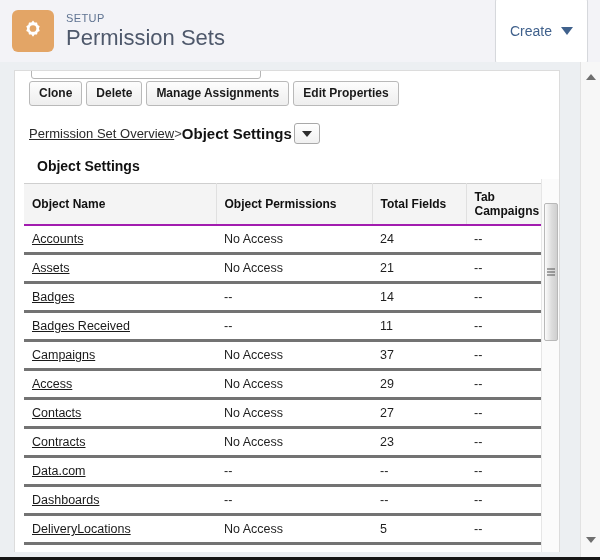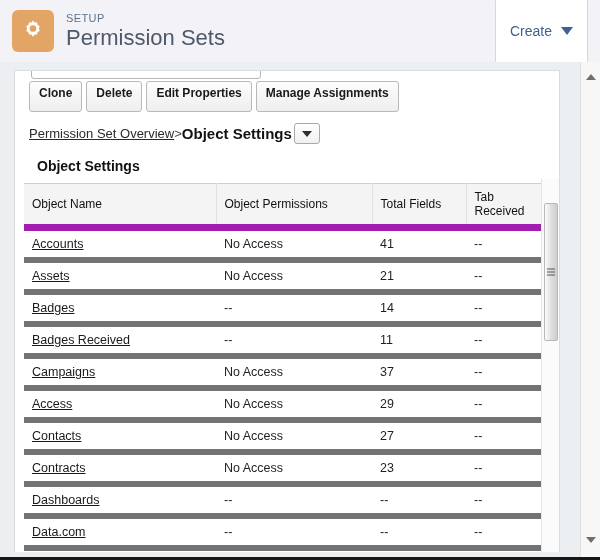--- a/index.html
+++ b/index.html
@@ -164,21 +164,21 @@
     position: absolute;
     left: 14px;
     top: 10px;
     display: flex;
     gap: 4px;
   }
   .act-btn {
     background: linear-gradient(#fdfdfd, #eeeeee);
     border: 1px solid #b9b9b9;
     border-radius: 3px;
-    padding: 4px 9px 11px;
+    padding: 4px 9px 5px;
     font-size: 12px;
     font-weight: bold;
     color: #1a1a1a;
     cursor: pointer;
     white-space: nowrap;
     line-height: 1.2;
   }
 
   
   .breadcrumb {
@@ -238,33 +238,33 @@
     width: 528px;
   }
   table.obj-table {
     border-collapse: collapse;
     width: 528px;
     table-layout: fixed;
   }
   table.obj-table th {
     background: #f4f4f4;
     border-top: 1px solid #cfcfcf;
-    border-bottom: 7px solid #a21caf;
+    border-bottom: 2px solid #a21caf;
     border-right: 1px solid #e0e0e0;
     font-size: 12px;
-    font-weight: normal;
+    font-weight: bold;
     color: #111111;
     text-align: left;
     padding: 6px 8px;
     height: 22px;
     box-sizing: border-box;
   }
   table.obj-table th:last-child { border-right: none; }
   table.obj-table td {
-    border-bottom: 6px solid #737373;
+    border-bottom: 3px solid #737373;
     font-size: 12.5px;
     color: #1f1f1f;
     padding: 6px 8px;
     height: 25px;
     box-sizing: border-box;
     background: #ffffff;
   }
   .obj-link {
     color: #1a1a1a;
     text-decoration: underline;
@@ -339,50 +339,50 @@
 
   <div class="outer-area">
 
     <div class="content-panel">
 
       <div class="clipped-box"></div>
 
       <div class="action-bar">
         <button class="act-btn">Clone</button>
         <button class="act-btn">Delete</button>
+        <button class="act-btn">Manage Assignments</button>
         <button class="act-btn">Edit Properties</button>
-        <button class="act-btn">Manage Assignments</button>
       </div>
 
       <div class="breadcrumb">
         <span class="crumb-link">Permission Set Overview</span>
         <span class="crumb-sep">&gt;</span>
         <span class="crumb-current">Object Settings</span>
         <span class="crumb-menu-btn">
           <span class="tri-down-sm"></span>
         </span>
       </div>
 
       <div class="section-title">Object Settings</div>
 
       <div class="table-wrap">
         <table class="obj-table">
           <thead>
             <tr>
               <th class="col-name">Object Name</th>
               <th class="col-perm">Object Permissions</th>
               <th class="col-total">Total Fields</th>
-              <th class="col-tab">Tab Received</th>
+              <th class="col-tab">Tab Campaigns</th>
             </tr>
           </thead>
           <tbody id="table-body">
               <tr>
                 <td class="col-name"><span class="obj-link">Accounts</span></td>
                 <td class="col-perm">No Access</td>
-                <td class="col-total">41</td>
+                <td class="col-total">24</td>
                 <td class="col-tab">--</td>
               </tr>
               <tr>
                 <td class="col-name"><span class="obj-link">Assets</span></td>
                 <td class="col-perm">No Access</td>
                 <td class="col-total">21</td>
                 <td class="col-tab">--</td>
               </tr>
               <tr>
                 <td class="col-name"><span class="obj-link">Badges</span></td>
@@ -414,29 +414,35 @@
                 <td class="col-total">27</td>
                 <td class="col-tab">--</td>
               </tr>
               <tr>
                 <td class="col-name"><span class="obj-link">Contracts</span></td>
                 <td class="col-perm">No Access</td>
                 <td class="col-total">23</td>
                 <td class="col-tab">--</td>
               </tr>
               <tr>
+                <td class="col-name"><span class="obj-link">Data.com</span></td>
+                <td class="col-perm">--</td>
+                <td class="col-total">--</td>
+                <td class="col-tab">--</td>
+              </tr>
+              <tr>
                 <td class="col-name"><span class="obj-link">Dashboards</span></td>
                 <td class="col-perm">--</td>
                 <td class="col-total">--</td>
                 <td class="col-tab">--</td>
               </tr>
               <tr>
-                <td class="col-name"><span class="obj-link">Data.com</span></td>
-                <td class="col-perm">--</td>
-                <td class="col-total">--</td>
+                <td class="col-name"><span class="obj-link">DeliveryLocations</span></td>
+                <td class="col-perm">No Access</td>
+                <td class="col-total">5</td>
                 <td class="col-tab">--</td>
               </tr>
               <tr>
                 <td class="col-name"></td>
                 <td class="col-perm">No Access</td>
                 <td class="col-total">6</td>
                 <td class="col-tab">--</td>
               </tr>
             </tbody>
         </table>

